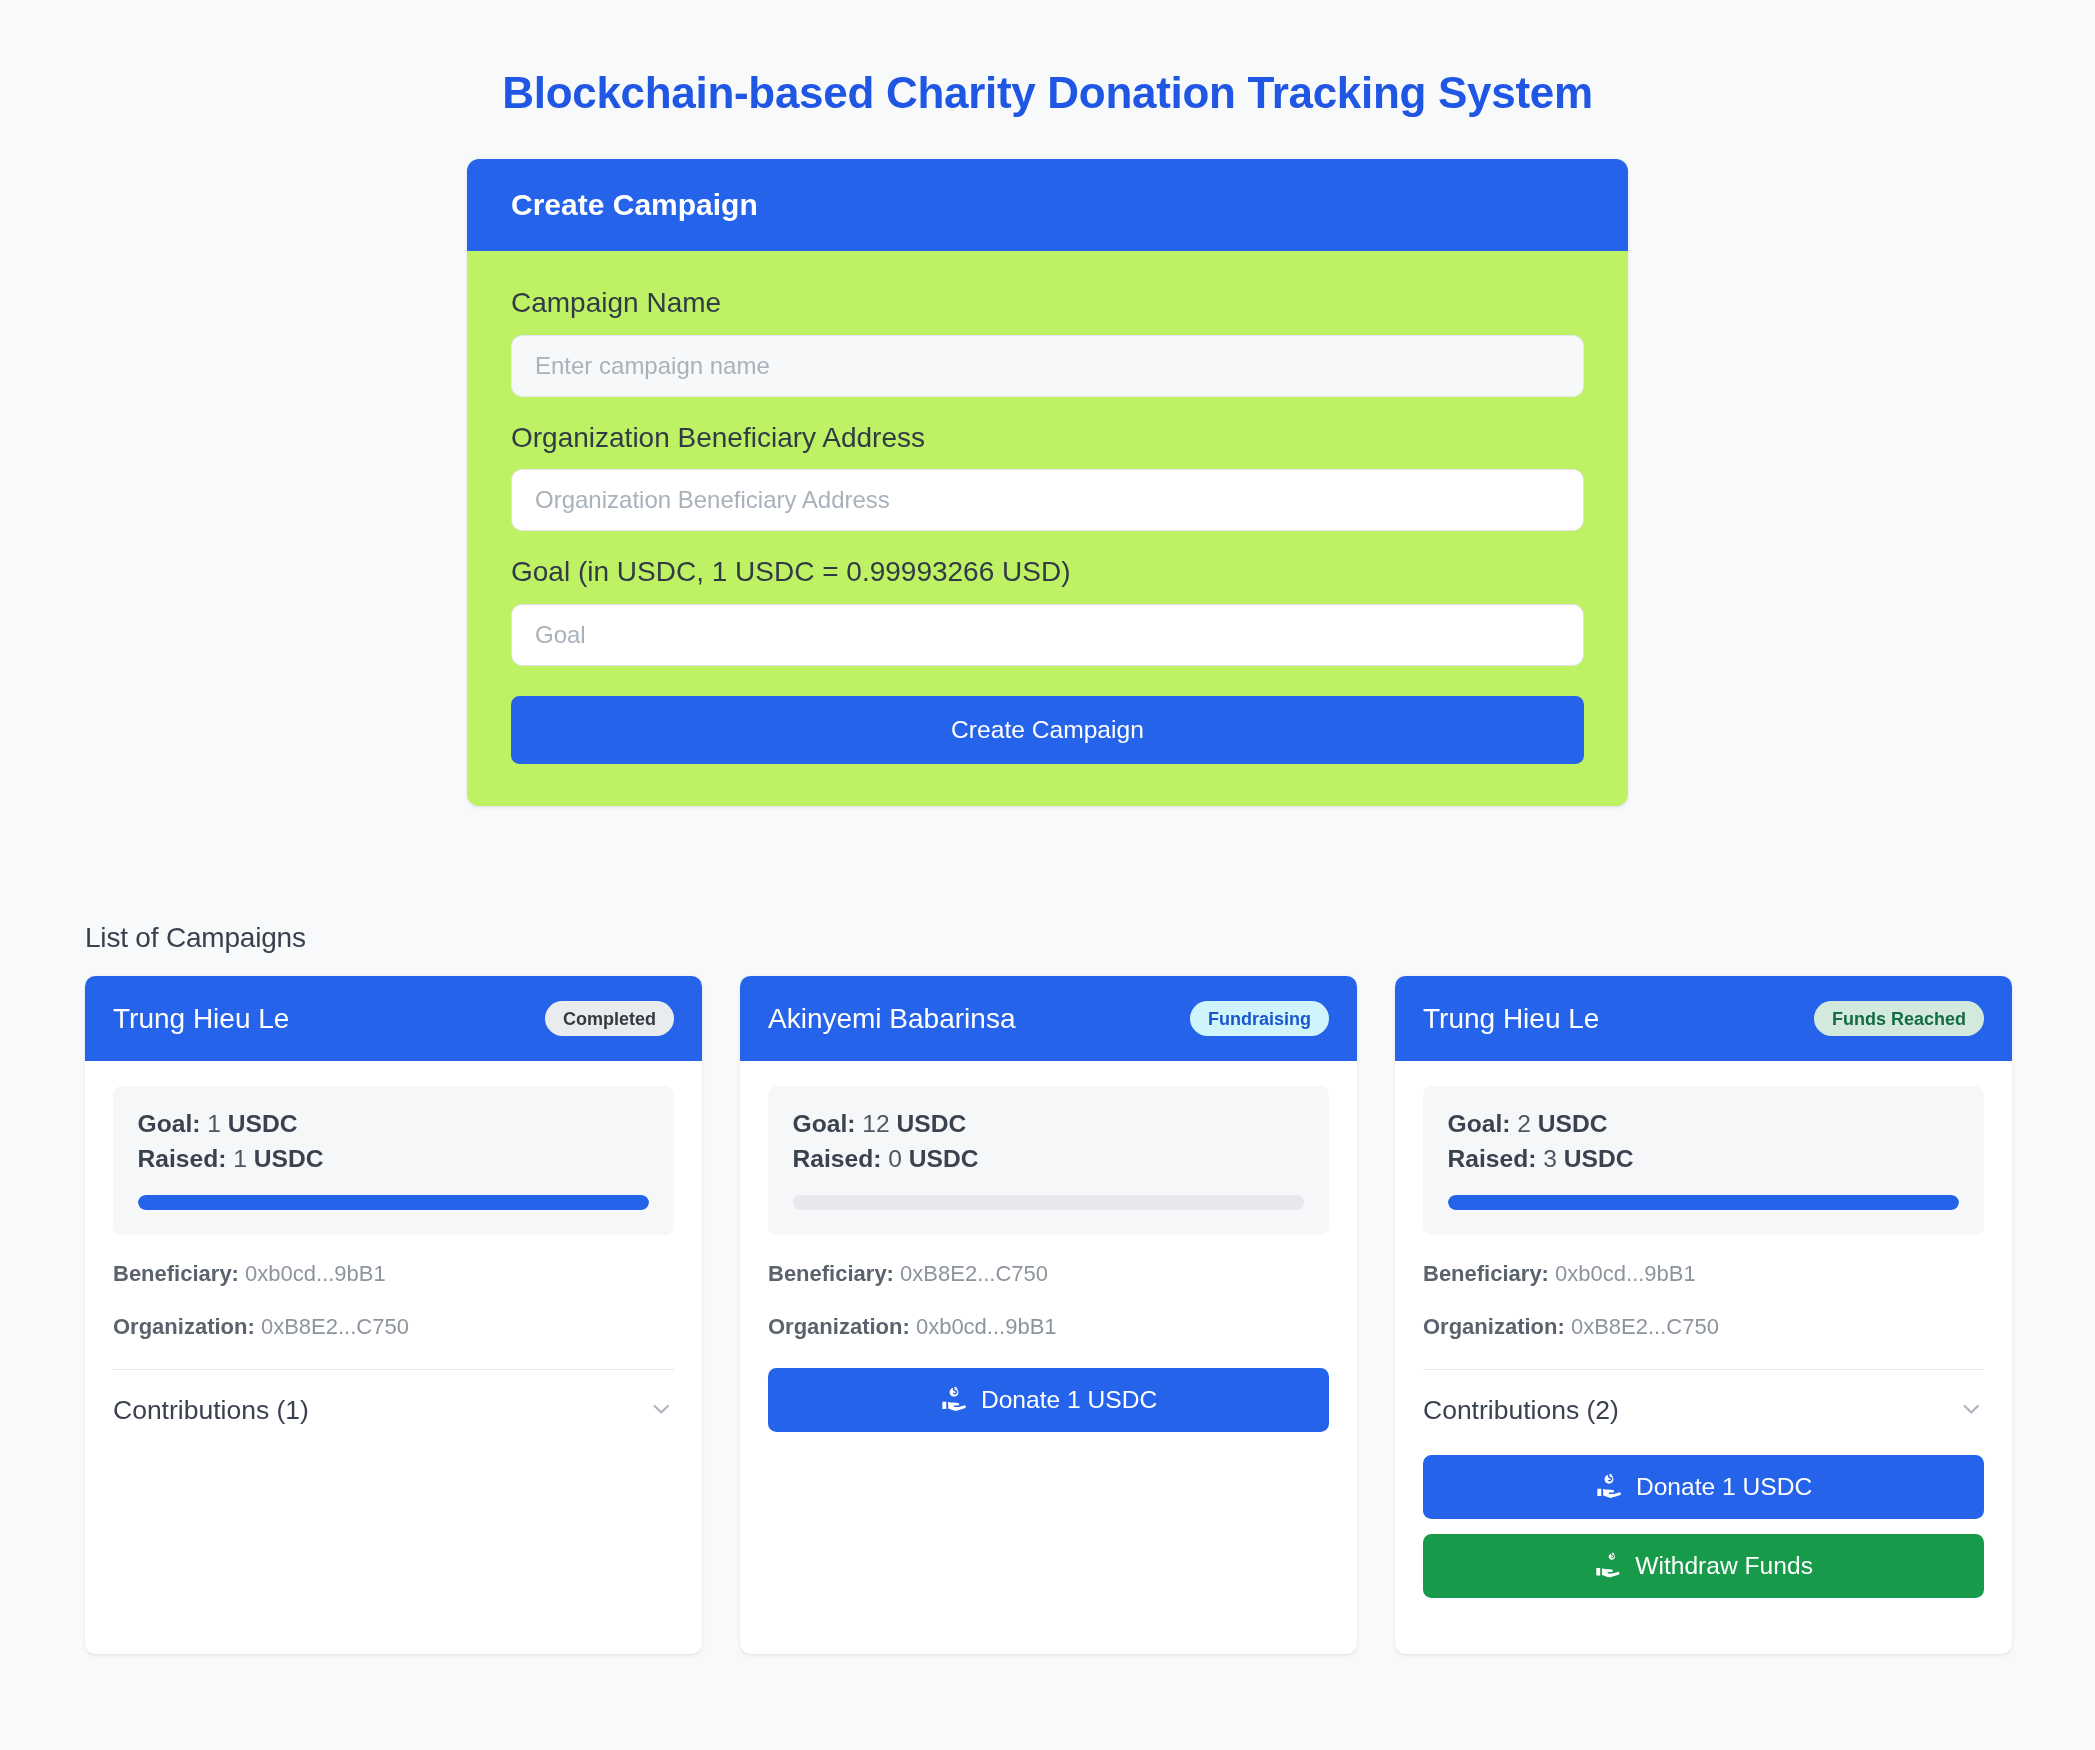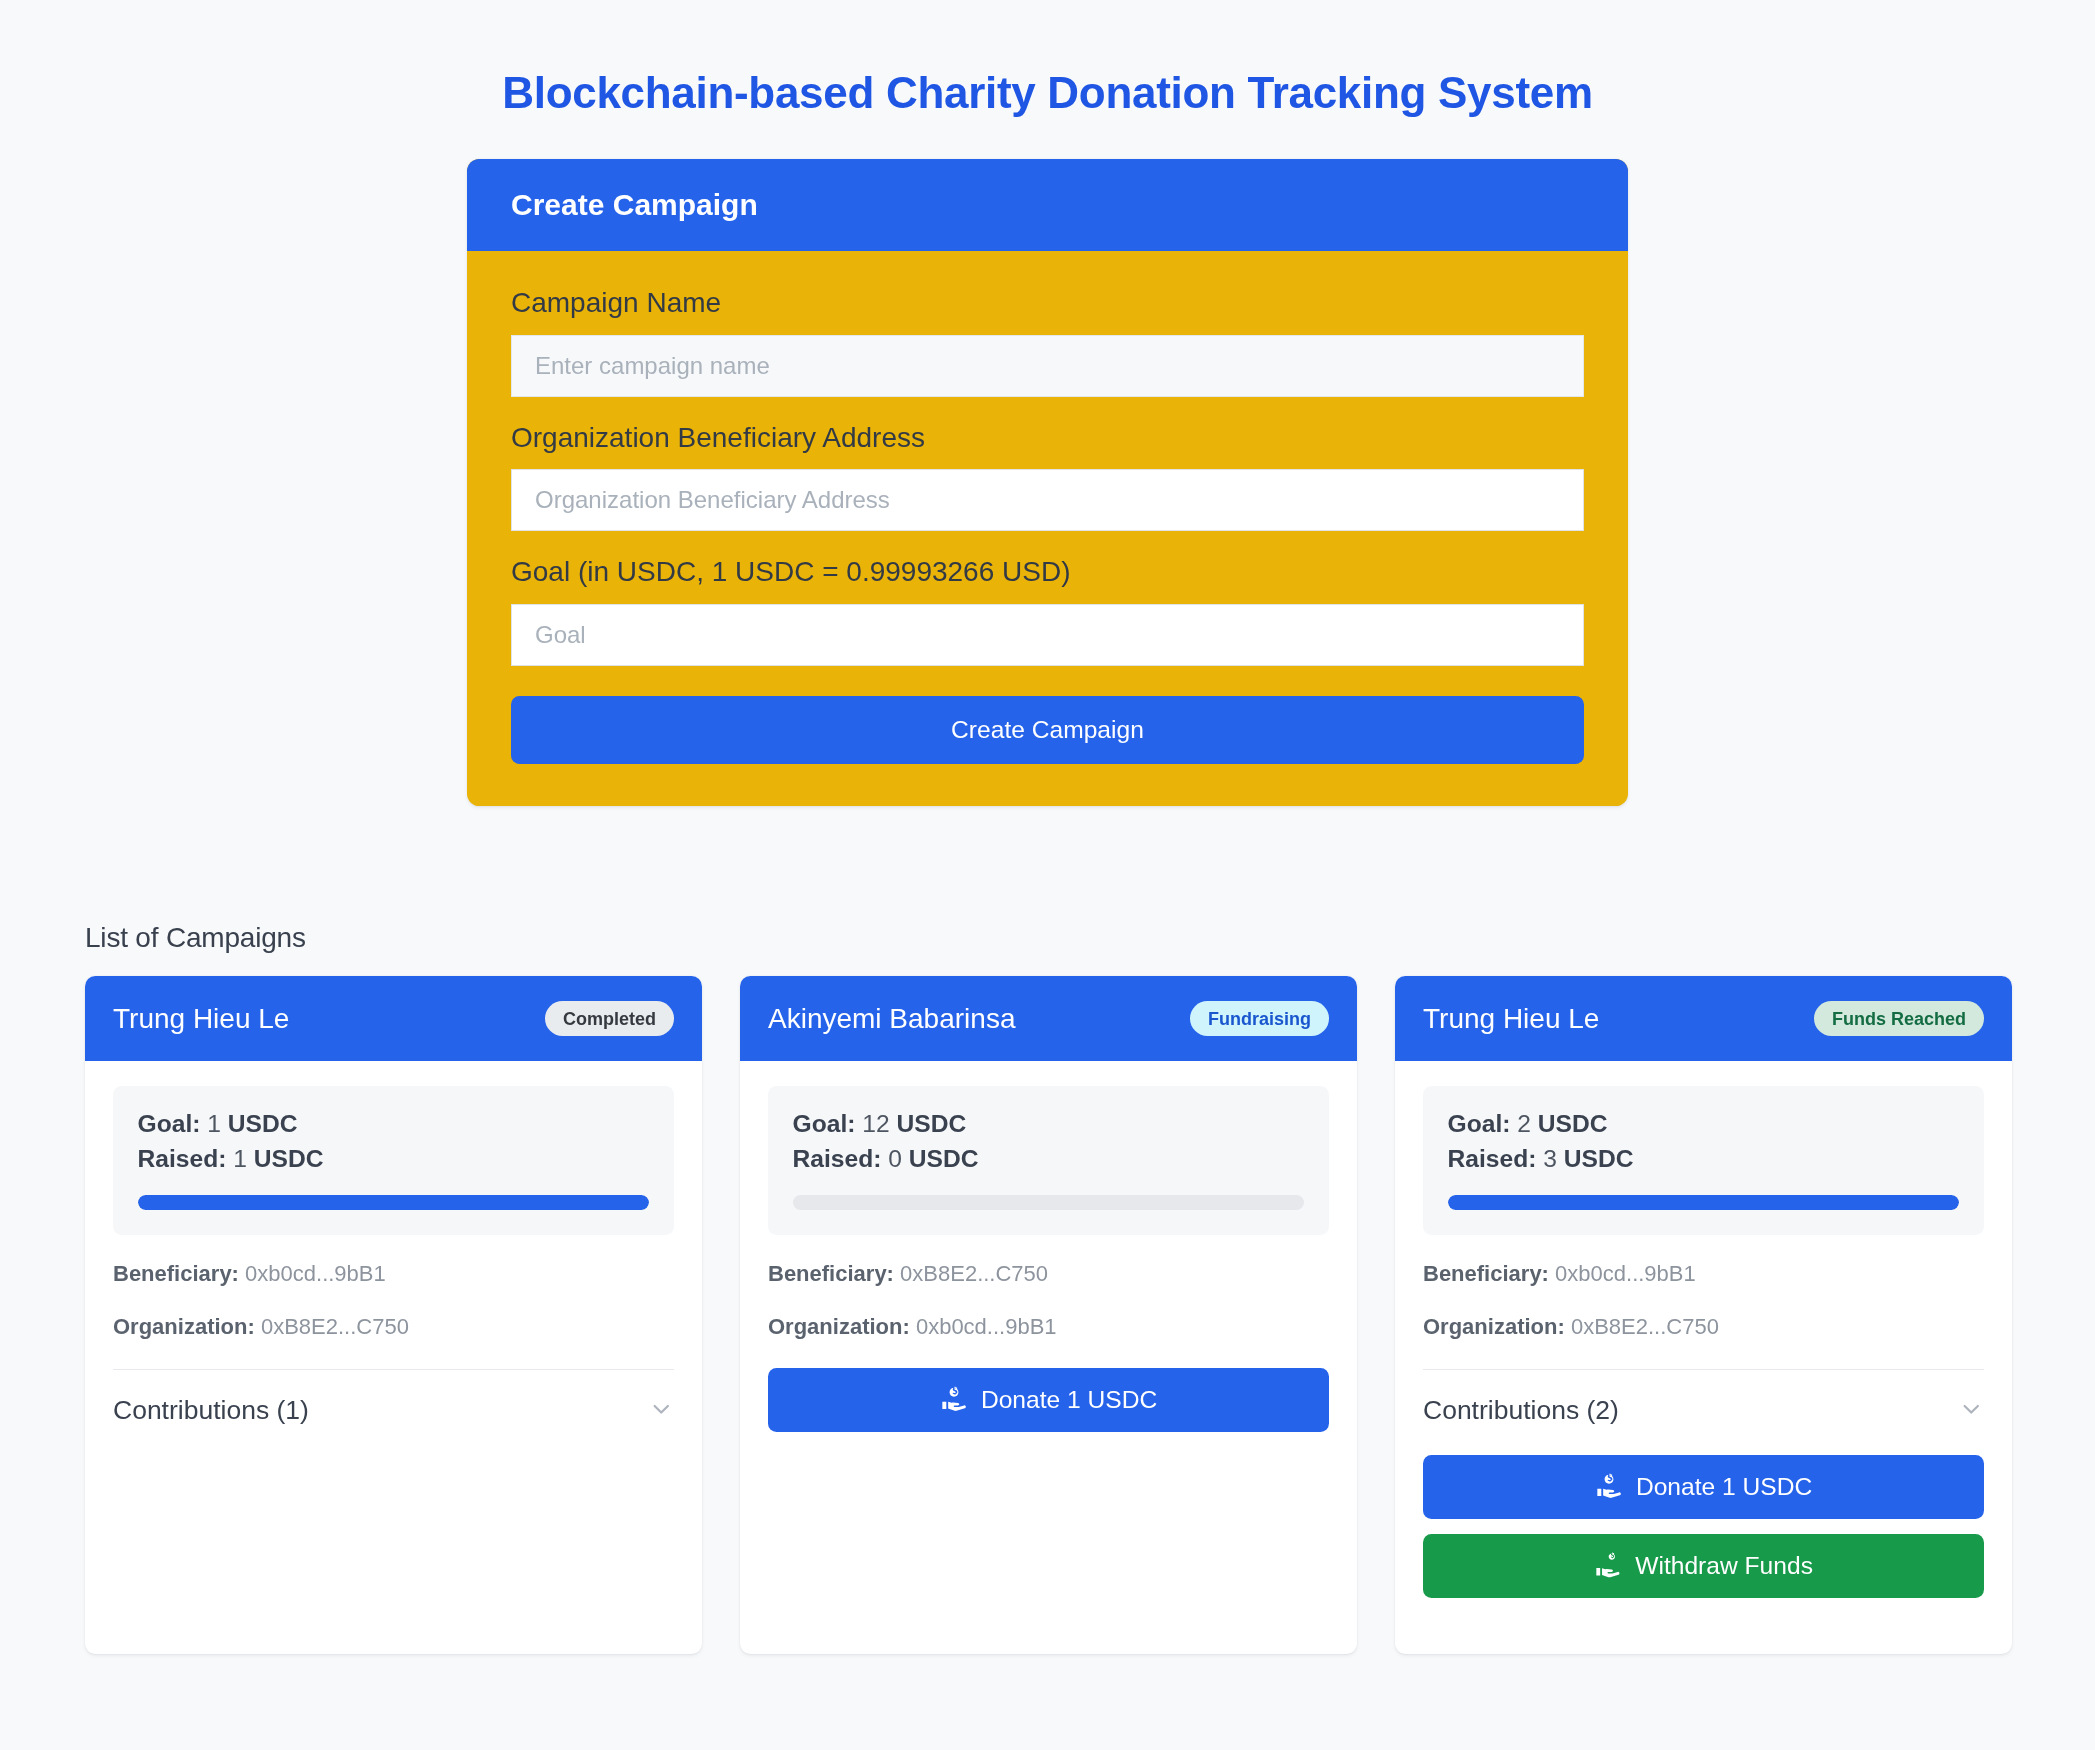--- a/index.html
+++ b/index.html
@@ -27,21 +27,21 @@
     color: #1f56e3;
     letter-spacing: -0.3px;
     line-height: 1.2;
   }
 
   
   .create-card {
     position: absolute;
     top: 159px; left: 467px;
     width: 1161px;
-    background: #eab308;
+    background: #bef264;
     border-radius: 12.3px;
     box-shadow: 0 1.9px 4.7px rgba(20,30,60,.06), 0 0.9px 1.9px rgba(20,30,60,.05);
     overflow: hidden;
   }
   .create-card-header {
     background: #2563eb;
     color: #ffffff;
     padding: 28px 44px 28px 44px;
     font-size: 30px;
     font-weight: bold;
@@ -55,21 +55,21 @@
     color: #323a46;
     margin-bottom: 13.2px;
     font-weight: normal;
     line-height: 1.3;
   }
   .field-input {
     display: block;
     width: 100%;
     height: 62px;
     border: 0.9px solid #dfe3e8;
-    border-radius: 0;
+    border-radius: 11px;
     background: #ffffff;
     font-size: 24px;
     color: #2b3340;
     padding: 0 23px;
     font-family: "Liberation Sans", sans-serif;
     outline: none;
   }
   .field-input::placeholder { color: #a9b1bb; }
   .field-input.shaded { background: #f7f8fa; border-color: #e4e7eb; }
   .field-group { margin-bottom: 23px; }

